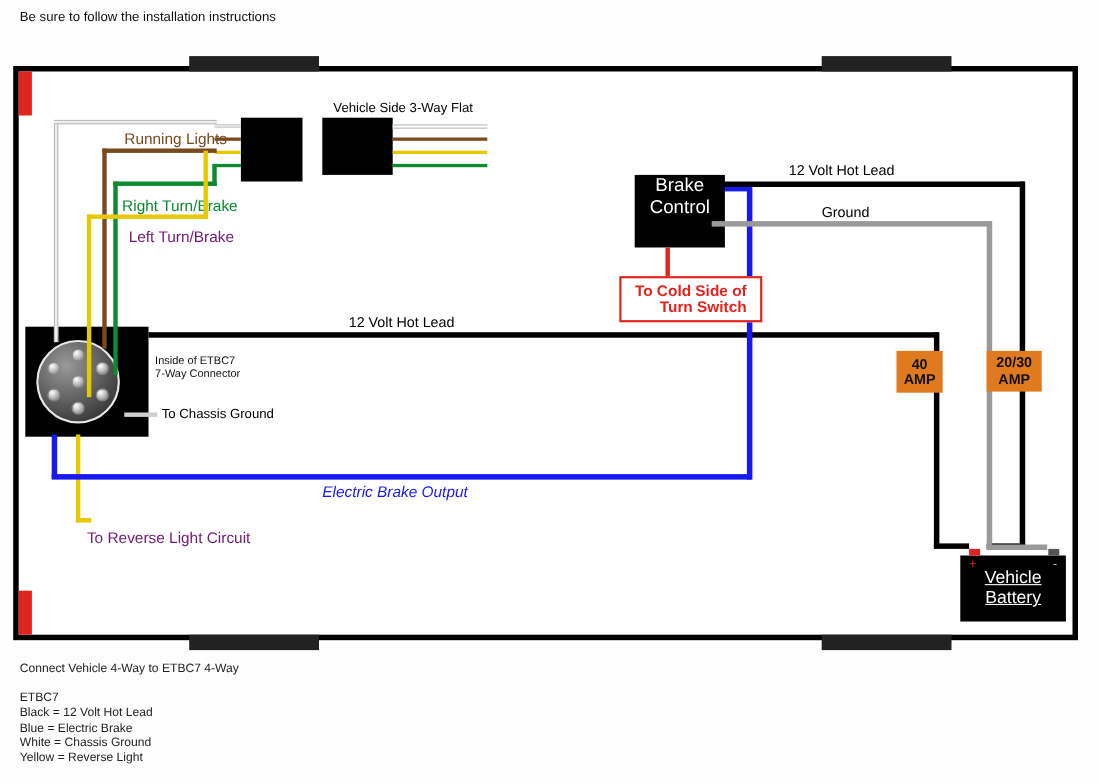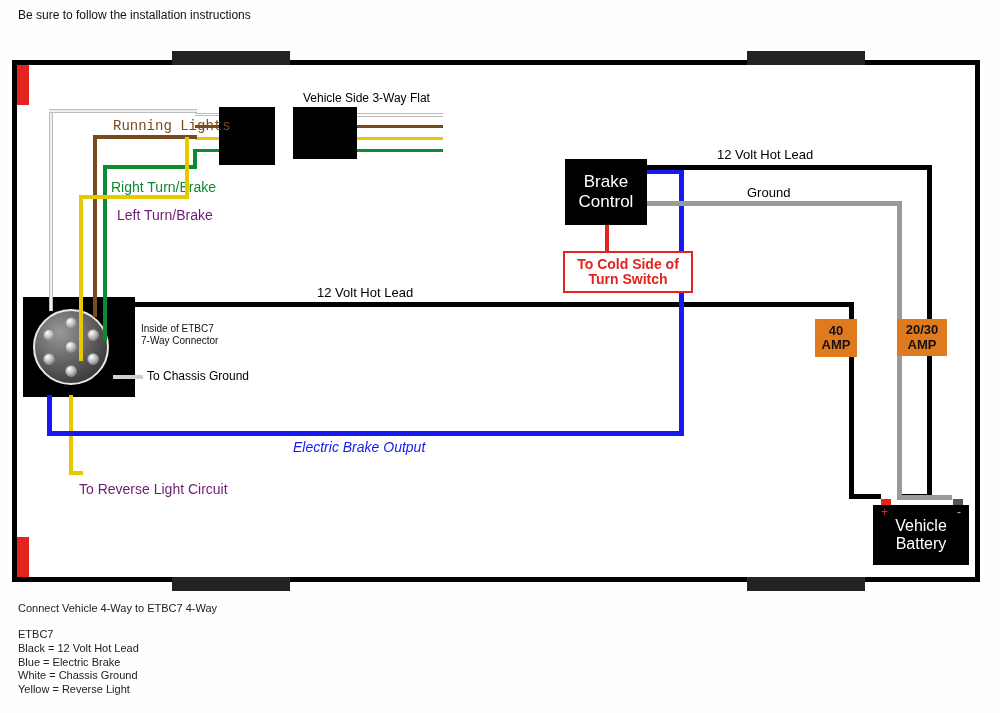--- a/index.html
+++ b/index.html
@@ -30,22 +30,23 @@
   .label { position: absolute; font-size: 14px; font-weight: 500; white-space: nowrap; }
   .label.brown { color: #7a4a1f; }
   .label.green { color: #0b8a2f; }
   .label.yellow { color: #701a75; }
   .label.blue { color: #1818f0; }
   .label.small { font-size: 10px; color: #111; font-weight: 400; }
   .brake-control {
     position: absolute;
     background: #000; color: #fff;
     font-size: 17px; text-align: center;
-    display: flex; align-items: center; justify-content: center;
+    display: flex; align-items: flex-start; justify-content: center;
     line-height: 1.15;
+    margin-left: 12px;
   }
   .cold-side {
     position: absolute;
     border: 2px solid #e2241f;
     color: #e2241f;
     font-size: 14px; font-weight: 600; text-align: center;
     display: flex; align-items: center; justify-content: center;
     background: #fff;
   }
   .amp {
@@ -55,20 +56,21 @@
     font-size: 13px; font-weight: 600;
     display: flex; align-items: center; justify-content: center;
     text-align: center; line-height: 1.1;
   }
   .battery {
     position: absolute;
     background: #000; color: #fff;
     font-size: 16px; text-align: center;
     display: flex; align-items: center; justify-content: center;
     line-height: 1.15;
+    text-decoration: underline;
   }
   .batt-term { position: absolute; width: 10px; height: 6px; }
   .connector-block { position: absolute; background: #000; }
   .connector-ring {
     position: absolute; border-radius: 50%;
     background: radial-gradient(circle at 35% 30%, #999, #555 55%, #222);
     border: 2px solid #e8e8e8;
   }
   .connector-ring .pin {
     position: absolute; width: 12px; height: 12px; border-radius: 50%;
@@ -120,21 +122,21 @@
   <div class="flat-wire" style="top:72px;left:178px;width:24px;background:#e8c800;"></div>
   <div class="flat-wire" style="top:84px;left:178px;width:24px;background:#0b8a2f;"></div>
 
   <div class="flat-block" style="top:42px;left:276px;width:64px;height:52px;"></div>
   <div class="flat-wire" style="top:48px;left:340px;width:86px;height:4px;background:#fff;border-top:1px solid #bbb;border-bottom:1px solid #bbb;"></div>
   <div class="flat-wire" style="top:60px;left:340px;width:86px;background:#7a4a1f;"></div>
   <div class="flat-wire" style="top:72px;left:340px;width:86px;background:#e8c800;"></div>
   <div class="flat-wire" style="top:84px;left:340px;width:86px;background:#0b8a2f;"></div>
   <div class="label" style="top:26px;left:286px;font-size:12px;">Vehicle Side 3-Way Flat</div>
 
-  <div class="label brown" style="top:53px;left:96px;font-family:Liberation Mono, monospace;">Running Lights</div>
+  <div class="label brown" style="top:53px;left:96px;">Running Lights</div>
   <div class="label green" style="top:114px;left:94px;">Right Turn/Brake</div>
   <div class="label yellow" style="top:142px;left:100px;">Left Turn/Brake</div>
 
   <div class="wire" style="top:44px;left:32px;width:4px;height:202px;background:#eee;border-left:1px solid #bbb;border-right:1px solid #bbb;"></div>
   <div class="wire" style="top:44px;left:32px;width:148px;height:4px;background:#eee;border-top:1px solid #bbb;border-bottom:1px solid #bbb;"></div>
 
   <div class="wire" style="top:70px;left:76px;width:4px;height:182px;background:#7a4a1f;"></div>
   <div class="wire" style="top:70px;left:76px;width:104px;height:4px;background:#7a4a1f;"></div>
 
   <div class="wire" style="top:100px;left:86px;width:4px;height:176px;background:#0b8a2f;"></div>
@@ -162,21 +164,21 @@
   <div class="wire" style="top:104px;left:662px;width:5px;height:267px;background:#1818f0;"></div>
   <div class="wire" style="top:104px;left:626px;width:40px;height:5px;background:#1818f0;"></div>
   <div class="label blue" style="top:374px;left:276px;font-style:italic;">Electric Brake Output</div>
 
   <div class="brake-control" style="top:94px;left:548px;width:82px;height:66px;">
     <span style="white-space:pre-line;">Brake
 Control</span>
   </div>
 
   <div class="wire" style="top:160px;left:588px;width:4px;height:26px;background:#e2241f;"></div>
-  <div class="cold-side" style="top:186px;left:546px;width:130px;height:42px;">
+  <div class="cold-side" style="top:186px;left:546px;width:130px;height:42px;text-align:right;">
     <span style="line-height:1.1;">
       <span>To Cold Side of</span><br>
       <span>Turn Switch</span>
     </span>
   </div>
 
   <div class="label" style="top:82px;left:700px;font-size:13px;">12 Volt Hot Lead</div>
   <div class="wire" style="top:100px;left:630px;width:284px;height:5px;background:#000;"></div>
   <div class="wire" style="top:100px;left:910px;width:5px;height:333px;background:#000;"></div>
   <div class="wire" style="top:429px;left:880px;width:35px;height:5px;background:#000;"></div>

